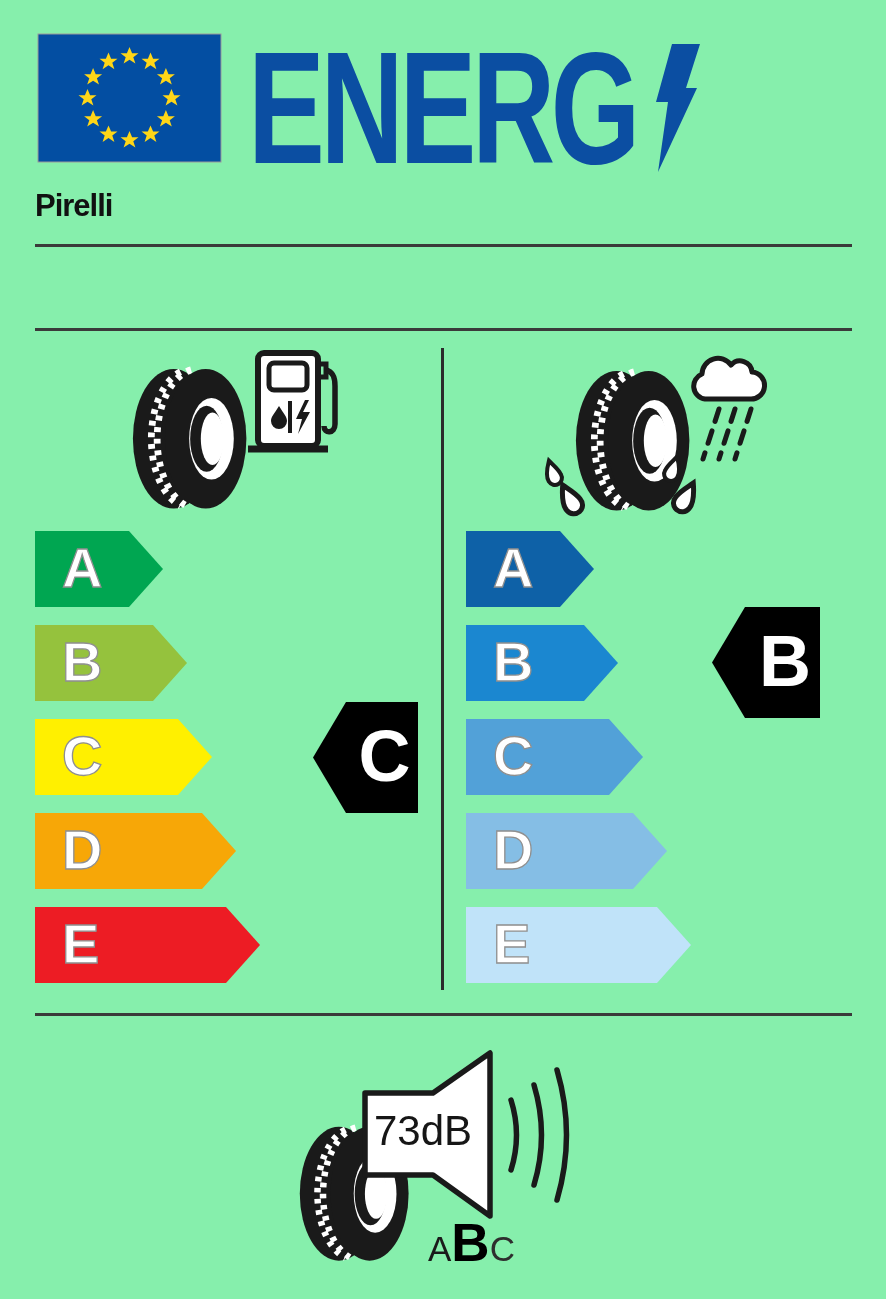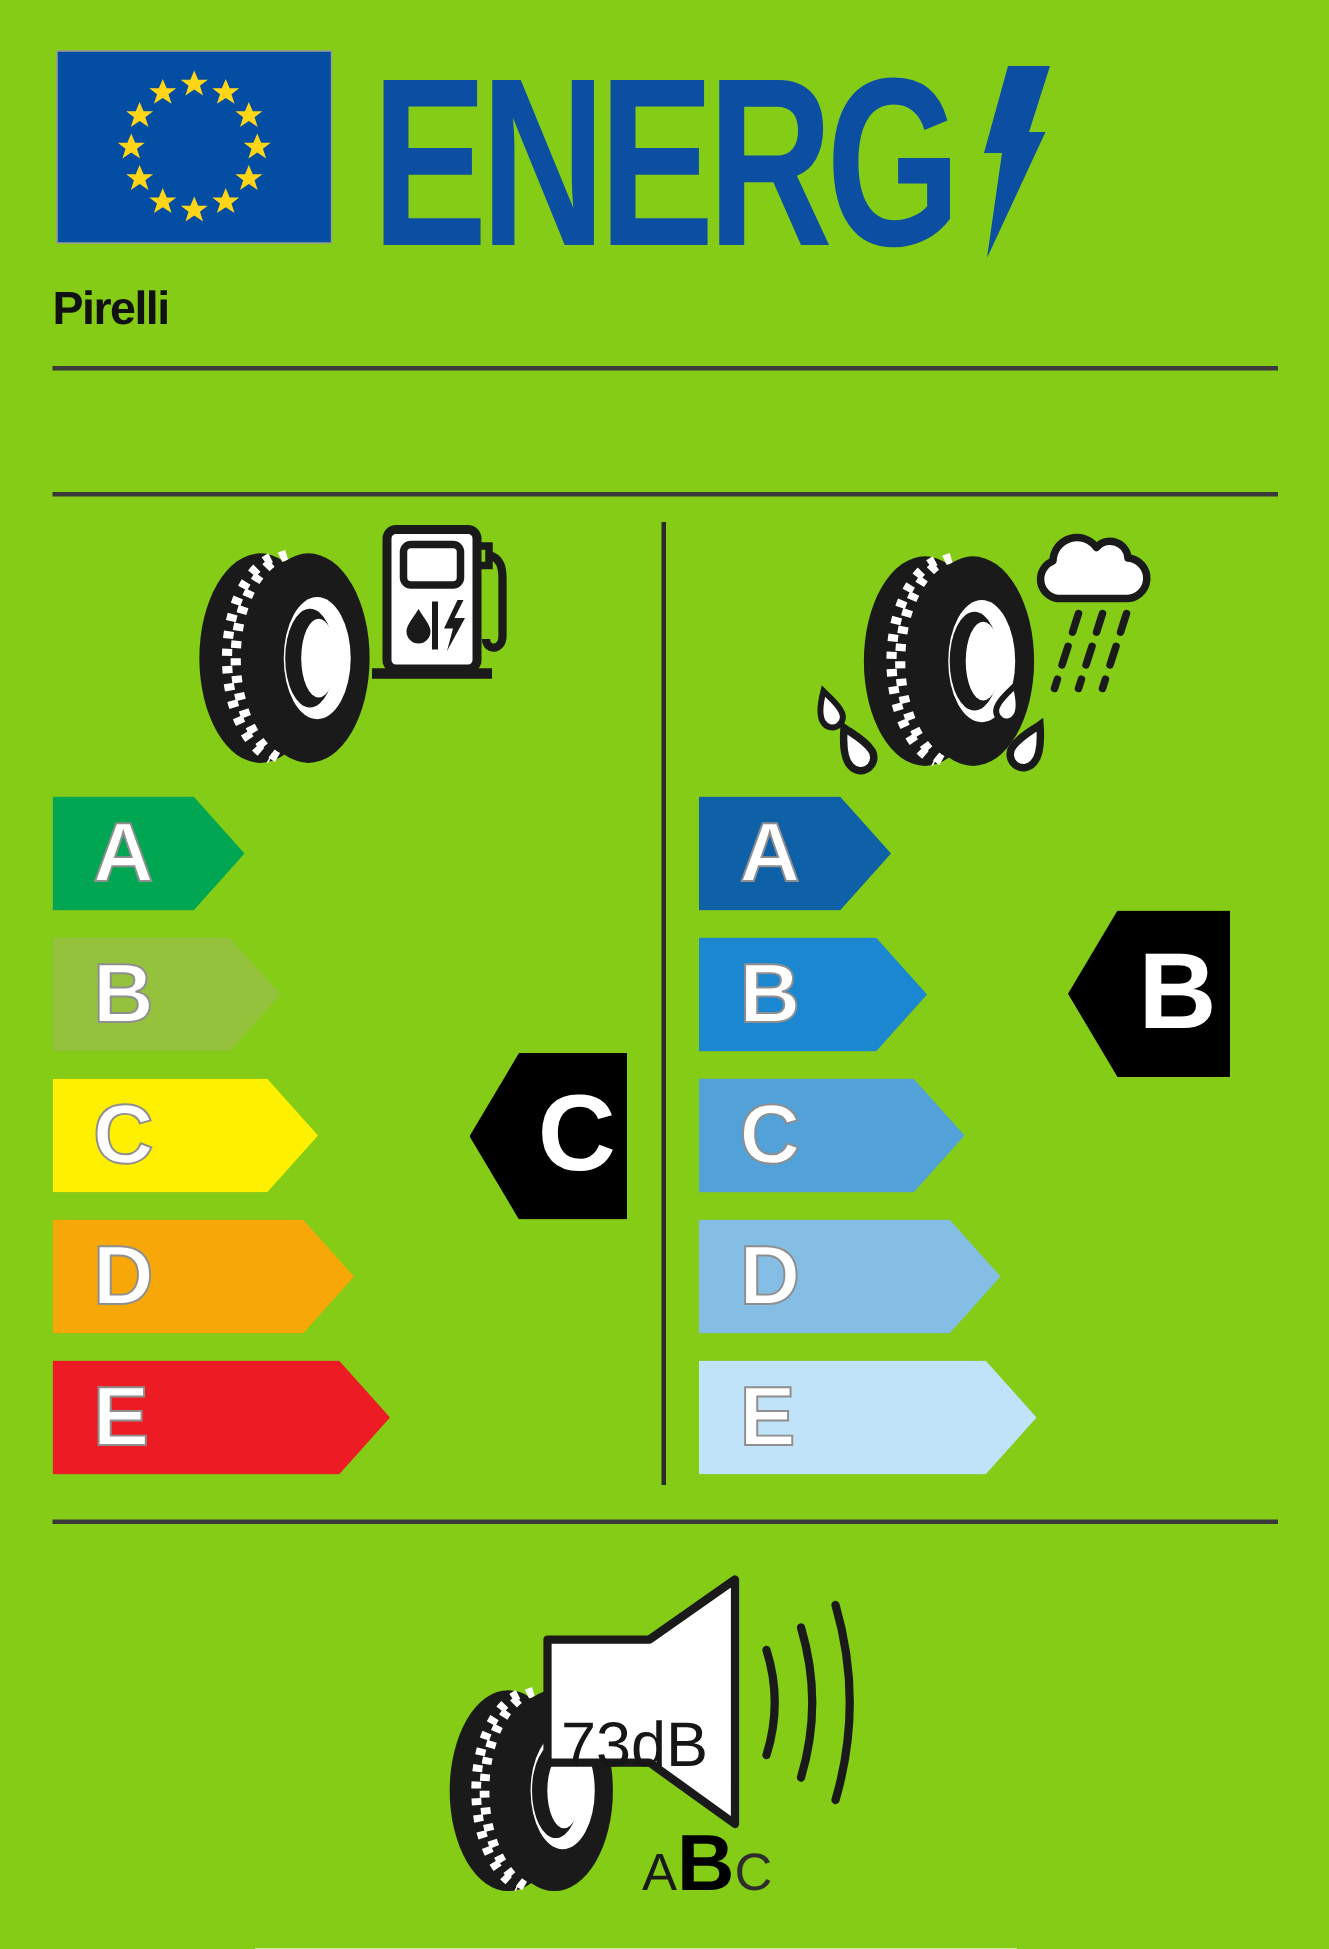--- a/index.html
+++ b/index.html
@@ -1,17 +1,17 @@
 <!DOCTYPE html>
 <html><head>
 <meta charset="utf-8">
 <style>
   html,body{margin:0;padding:0;background:#fff;}
   .label{
-    position:relative;width:886px;height:1299px;background:#84cc16;overflow:hidden;
+    position:relative;width:886px;height:1299px;background:#86efac;overflow:hidden;
     font-family:"Liberation Sans","DejaVu Sans",sans-serif;
   }
   
   .eu-flag{position:absolute;left:37px;top:33px;width:185px;height:130px;}
   .energ-wrap{position:absolute;left:248px;top:28px;height:145px;}
   .energ-text{
     display:inline-block;font-size:160px;line-height:1;font-weight:700;
     color:#0b4ea2;letter-spacing:-6px;transform:scaleX(.72);transform-origin:left top;
   }
   .bolt-icon{position:absolute;left:650px;top:44px;width:54px;height:128px;}
@@ -45,21 +45,21 @@
   }
   .rating-fuel{left:313px;top:702px;width:105px;height:111px;}
   .rating-wet{left:712px;top:607px;width:108px;height:111px;}
   .rating-letter{
     position:absolute;left:38px;top:0;width:calc(100% - 38px);text-align:center;
     line-height:109px;font-size:72px;font-weight:700;color:#fff;
   }
   
   .noise-db{
     position:absolute;left:363px;top:1108px;width:120px;text-align:center;
-    font-size:42px;color:#161616;line-height:1.1;margin-top:32px;
+    font-size:42px;color:#161616;line-height:1.1;
   }
   .noise-classes{position:absolute;left:428px;top:1216px;white-space:nowrap;line-height:1;}
   .noise-class{font-size:35px;color:#1a1a1a;}
   .noise-class.active{font-size:53px;font-weight:700;color:#000;}
   .noise-class.last{color:#2e2e2e;}
 </style>
 </head>
 <body>
 
 <div class="label">

